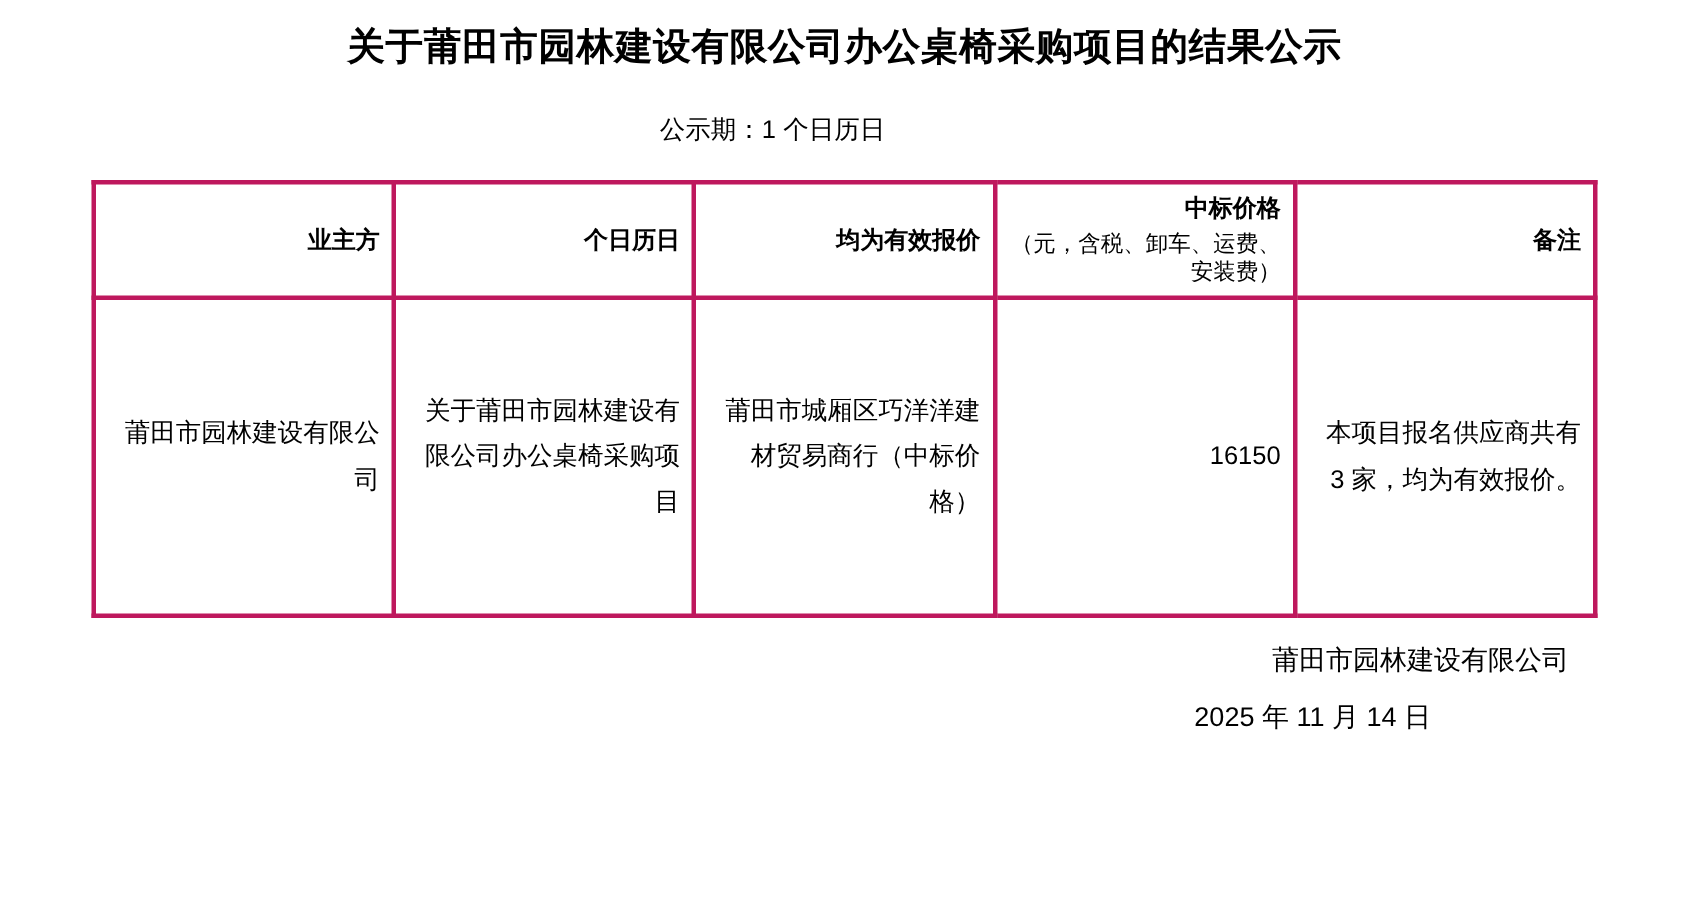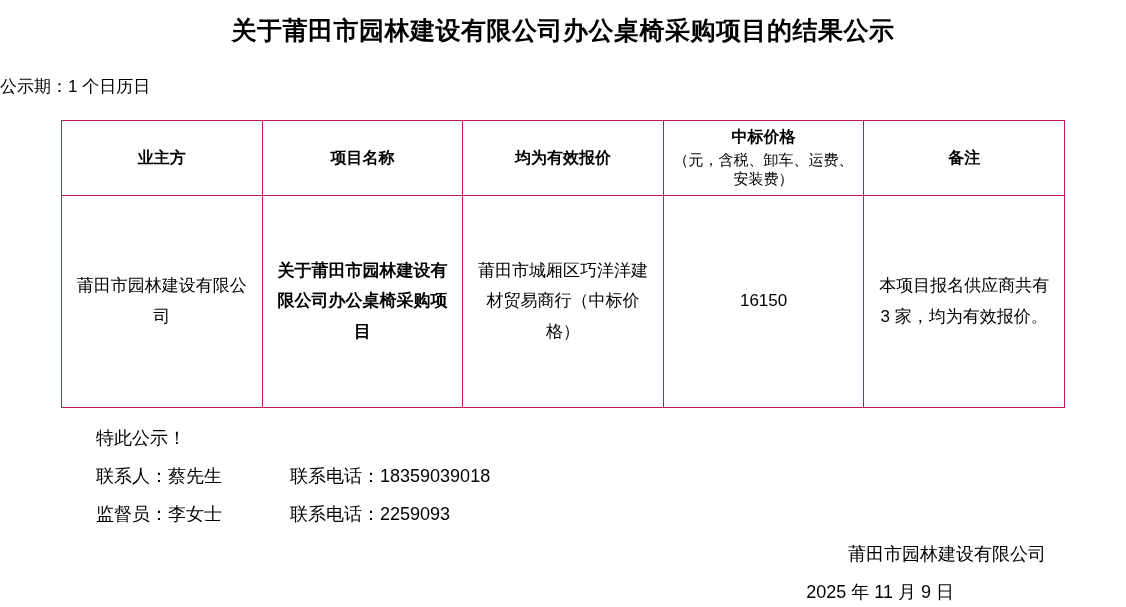--- a/index.html
+++ b/index.html
@@ -23,36 +23,36 @@
   }
   .doc-title {
     text-align: center;
     font-size: 25px;
     font-weight: bold;
     letter-spacing: 0.5px;
     padding-top: 14px;
     font-family: "Liberation Sans", "DejaVu Sans", sans-serif;
   }
   .notice-period {
-    text-align: left;
+    text-align: center;
     font-size: 17px;
     padding-right: 96px;
     padding-top: 28px;
     font-family: "Liberation Sans", "DejaVu Sans", sans-serif;
   }
   table.result-table {
     border-collapse: collapse;
     margin: 22px auto 0 auto;
     width: 1004px;
     table-layout: fixed;
   }
   table.result-table th,
   table.result-table td {
-    border: 1px solid #be185d;
-    text-align: center;
+    border: 3px solid #be185d;
+    text-align: right;
     vertical-align: middle;
     padding: 6px 8px;
     box-sizing: border-box;
   }
   table.result-table th {
     font-size: 16px;
     font-weight: bold;
     height: 62px;
     font-family: "Liberation Sans", "DejaVu Sans", sans-serif;
   }
@@ -62,21 +62,21 @@
     display: block;
     margin-top: 3px;
   }
   table.result-table td {
     font-size: 17px;
     line-height: 1.8;
     height: 212px;
     font-family: "Liberation Sans", "DejaVu Sans", sans-serif;
   }
   td.cell-owner { width: 168px; }
-  td.cell-project { width: 180px; font-weight: bold; }
+  td.cell-project { width: 180px; }
   td.cell-winner { width: 154px; }
   td.cell-price { width: 300px; }
   td.cell-remark {
     width: 202px;
     font-size: 16px;
     line-height: 1.85;
     text-align: left;
     padding-left: 16px;
     padding-right: 12px;
   }
@@ -114,52 +114,39 @@
 <div class="page">
 
   <div class="doc-title">关于莆田市园林建设有限公司办公桌椅采购项目的结果公示</div>
 
   <div class="notice-period">公示期：1 个日历日</div>
 
   <table class="result-table">
     <thead>
       <tr>
         <th>业主方</th>
-        <th>项目名称</th>
+        <th>个日历日</th>
         <th>均为有效报价</th>
         <th>
           <span>中标价格</span>
           <span class="th-sub">（元，含税、卸车、运费、安装费）</span>
         </th>
         <th>备注</th>
       </tr>
     </thead>
     <tbody>
       <tr>
         <td class="cell-owner">莆田市园林建设有限公司</td>
         <td class="cell-project">关于莆田市园林建设有限公司办公桌椅采购项目</td>
         <td class="cell-winner">莆田市城厢区巧洋洋建材贸易商行（中标价格）</td>
         <td class="cell-price">16150</td>
         <td class="cell-remark">本项目报名供应商共有 3 家，均为有效报价。</td>
       </tr>
     </tbody>
   </table>
 
-  <div class="footer-block">
-    <div class="footer-line">特此公示！</div>
-    <div class="footer-line">
-      <span>联系人：蔡先生</span>
-      <span class="gap"></span>
-      <span>联系电话：18359039018</span>
-    </div>
-    <div class="footer-line">
-      <span>监督员：李女士</span>
-      <span class="gap"></span>
-      <span>联系电话：2259093</span>
-    </div>
-  </div>
 
   <div class="sign-block">
     <div class="sign-line">莆田市园林建设有限公司</div>
-    <div class="sign-date">2025 年 11 月 9 日</div>
+    <div class="sign-date">2025 年 11 月 14 日</div>
   </div>
 
 </div>
 
 </body></html>

